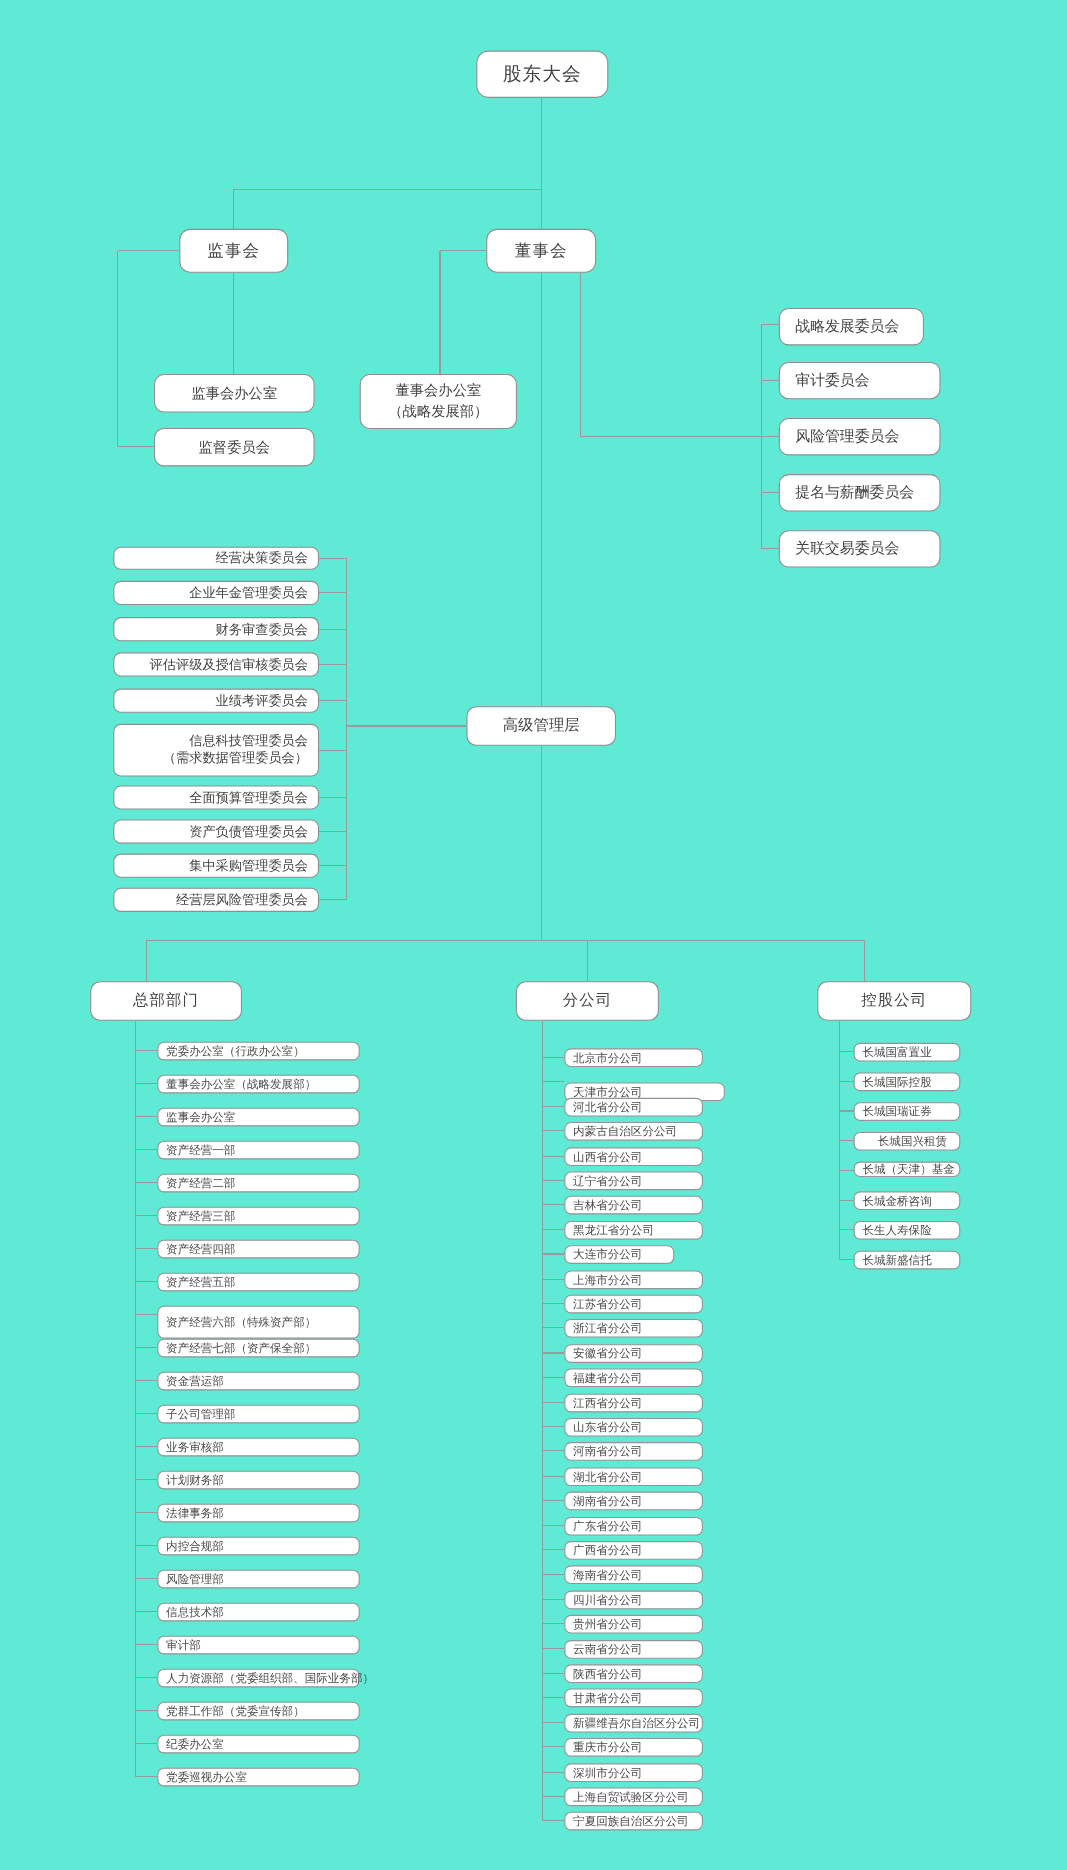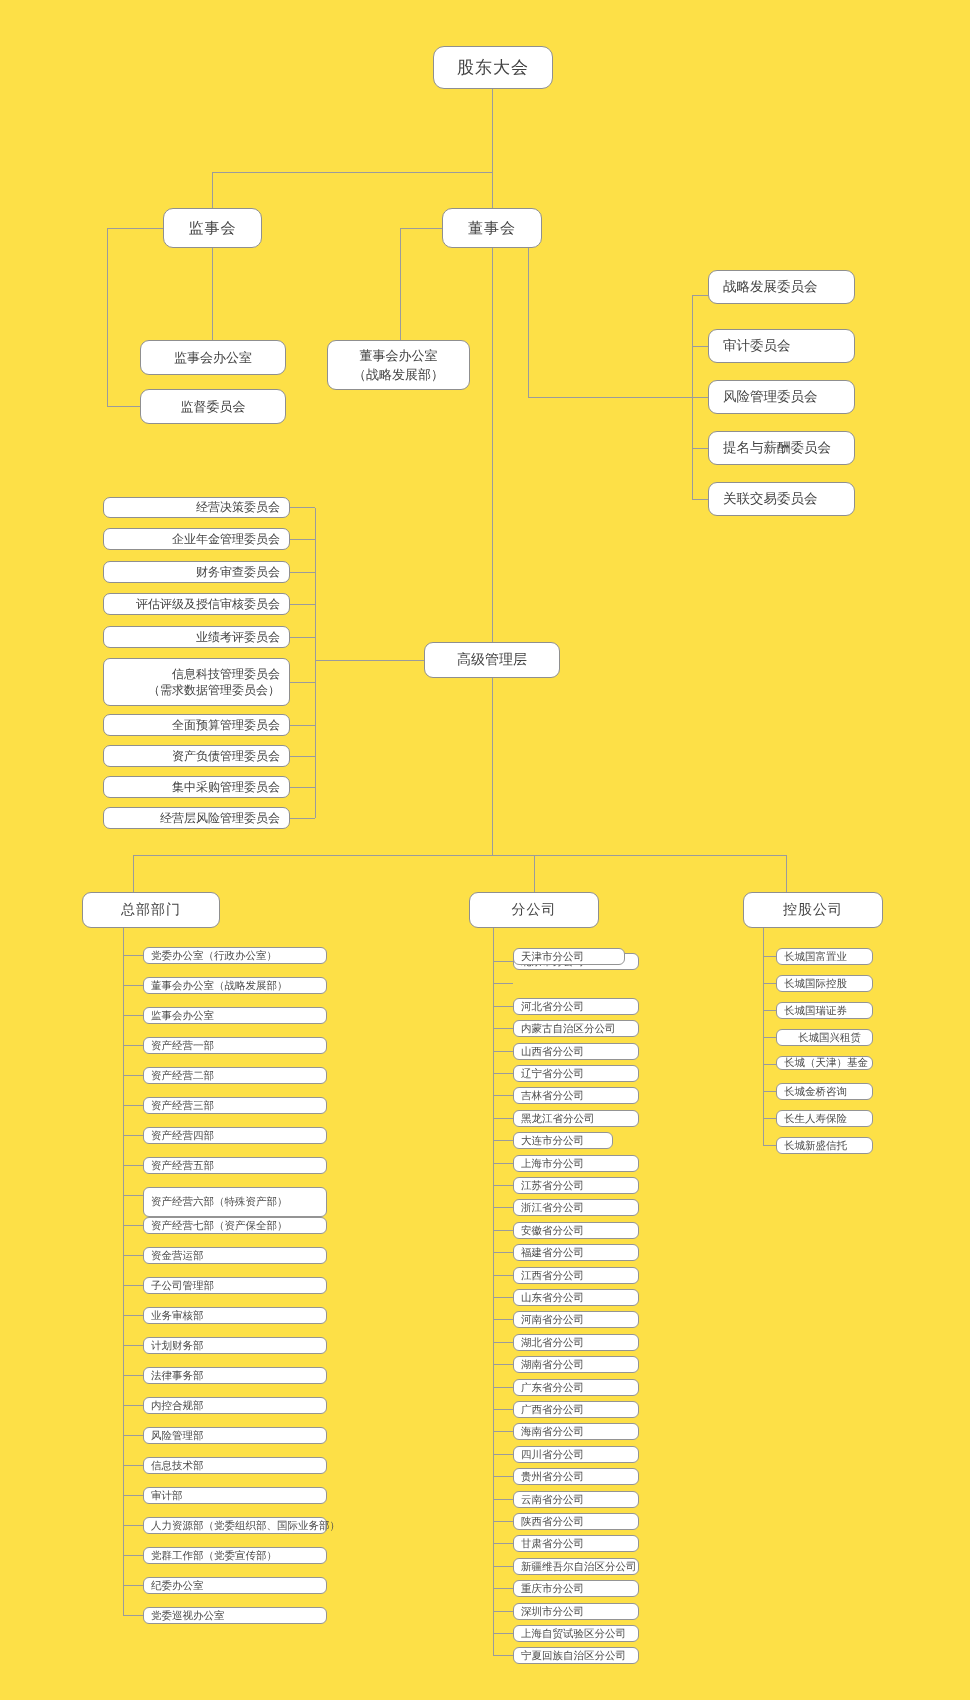--- a/index.html
+++ b/index.html
@@ -1,17 +1,17 @@
 <!DOCTYPE html>
 <html><head>
 <meta charset="utf-8">
 <style>
   html,body{margin:0;padding:0;background:#ffffff;}
-  .canvas{position:relative;width:970px;height:1700px;background:#fde047;
-          font-family:Liberation Sans, sans-serif;overflow:hidden;}
+  .canvas{position:relative;width:970px;height:1700px;background:#5eead4;
+          font-family:Liberation Mono, monospace;overflow:hidden;}
   svg.wires{position:absolute;left:0;top:0;width:970px;height:1700px;}
   svg.wires line{stroke:#9b9b9b;stroke-width:1;shape-rendering:crispEdges;}
   .node{position:absolute;box-sizing:border-box;border:1px solid #8f8f8f;background:#fff;
         color:#424242;display:flex;align-items:center;justify-content:center;
         text-align:center;border-radius:9px;white-space:nowrap;}
   .n-shareholders{font-size:17px;letter-spacing:1px;border-radius:11px;}
   .n-top{font-size:15px;letter-spacing:1px;border-radius:10px;}
   .n-mid{font-size:13px;border-radius:9px;}
   .n-sm{font-size:14px;border-radius:9px;}
   .pre{white-space:pre-line;line-height:1.5;font-size:13px;}
@@ -138,21 +138,21 @@
 
   <div class="node n-mid" style="left:140px;top:340px;width:146px;height:35px">监事会办公室</div>
 
   <div class="node n-mid" style="left:140px;top:389px;width:146px;height:35px">监督委员会</div>
 
   <div class="node n-mid pre" style="left:327px;top:340px;width:143px;height:50px">董事会办公室
 （战略发展部）</div>
 
   <div class="node n-sm" style="left:424px;top:642px;width:136px;height:36px">高级管理层</div>
 
-<div class="node committee-r" style="left: 708px; top: 270px; width: 147px; height: 34px;">战略发展委员会</div>
+<div class="node committee-r" style="left: 708px; top: 280px; width: 132px; height: 34px;">战略发展委员会</div>
     <div class="node committee-r" style="left: 708px; top: 329px; width: 147px; height: 34px;">审计委员会</div>
     <div class="node committee-r" style="left: 708px; top: 380px; width: 147px; height: 34px;">风险管理委员会</div>
     <div class="node committee-r" style="left: 708px; top: 431px; width: 147px; height: 34px;">提名与薪酬委员会</div>
     <div class="node committee-r" style="left: 708px; top: 482px; width: 147px; height: 34px;">关联交易委员会</div>
     <div class="node committee-l" style="left: 103px; top: 497px; width: 187px; height: 21px;">经营决策委员会</div>
     <div class="node committee-l" style="left: 103px; top: 528px; width: 187px; height: 22px;">企业年金管理委员会</div>
     <div class="node committee-l" style="left: 103px; top: 561px; width: 187px; height: 22px;">财务审查委员会</div>
     <div class="node committee-l" style="left: 103px; top: 593px; width: 187px; height: 22px;">评估评级及授信审核委员会</div>
     <div class="node committee-l" style="left: 103px; top: 626px; width: 187px; height: 22px;">业绩考评委员会</div>
     <div class="node committee-l two" style="left: 103px; top: 658px; width: 187px; height: 48px;">信息科技管理委员会
@@ -180,21 +180,21 @@
     <div class="node item" style="left: 143px; top: 1397px; width: 184px; height: 17px;">内控合规部</div>
     <div class="node item" style="left: 143px; top: 1427px; width: 184px; height: 17px;">风险管理部</div>
     <div class="node item" style="left: 143px; top: 1457px; width: 184px; height: 17px;">信息技术部</div>
     <div class="node item" style="left: 143px; top: 1487px; width: 184px; height: 17px;">审计部</div>
     <div class="node item" style="left: 143px; top: 1517px; width: 184px; height: 17px;">人力资源部（党委组织部、国际业务部）</div>
     <div class="node item" style="left: 143px; top: 1547px; width: 184px; height: 17px;">党群工作部（党委宣传部）</div>
     <div class="node item" style="left: 143px; top: 1577px; width: 184px; height: 17px;">纪委办公室</div>
     <div class="node item" style="left: 143px; top: 1607px; width: 184px; height: 17px;">党委巡视办公室</div>
     <div class="node branch-header" style="left: 469px; top: 892px; width: 130px; height: 36px;">分公司</div>
     <div class="node item" style="left: 513px; top: 953px; width: 126px; height: 17px;">北京市分公司</div>
-    <div class="node item" style="left: 513px; top: 948px; width: 112px; height: 17px;">天津市分公司</div>
+    <div class="node item" style="left: 513px; top: 984px; width: 146px; height: 17px;">天津市分公司</div>
     <div class="node item" style="left: 513px; top: 998px; width: 126px; height: 17px;">河北省分公司</div>
     <div class="node item" style="left: 513px; top: 1020px; width: 126px; height: 17px;">内蒙古自治区分公司</div>
     <div class="node item" style="left: 513px; top: 1043px; width: 126px; height: 17px;">山西省分公司</div>
     <div class="node item" style="left: 513px; top: 1065px; width: 126px; height: 17px;">辽宁省分公司</div>
     <div class="node item" style="left: 513px; top: 1087px; width: 126px; height: 17px;">吉林省分公司</div>
     <div class="node item" style="left: 513px; top: 1110px; width: 126px; height: 17px;">黑龙江省分公司</div>
     <div class="node item" style="left: 513px; top: 1132px; width: 100px; height: 17px;">大连市分公司</div>
     <div class="node item" style="left: 513px; top: 1155px; width: 126px; height: 17px;">上海市分公司</div>
     <div class="node item" style="left: 513px; top: 1177px; width: 126px; height: 17px;">江苏省分公司</div>
     <div class="node item" style="left: 513px; top: 1199px; width: 126px; height: 17px;">浙江省分公司</div>

